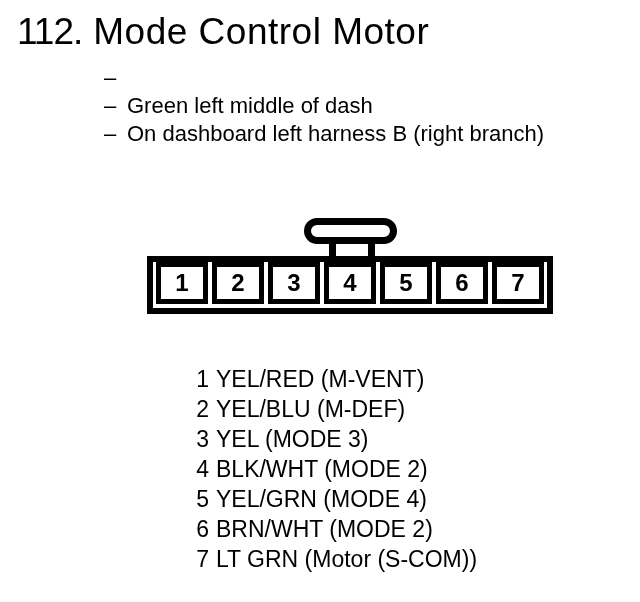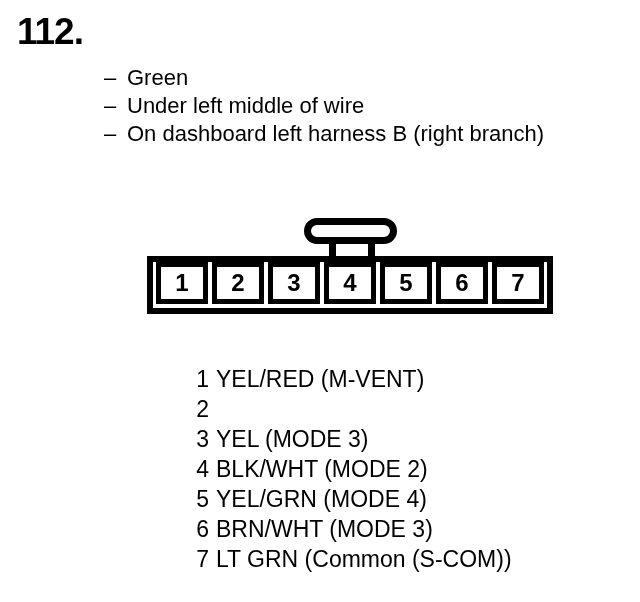--- a/index.html
+++ b/index.html
@@ -17,21 +17,21 @@
     overflow: hidden;
   }
 
   
   .heading {
     position: absolute;
     left: 17px;
     top: 12px;
     display: flex;
     align-items: flex-end;
-    font-weight: bold;
+    font-weight: normal;
     font-size: 37px;
     line-height: 40px;
     white-space: nowrap;
   }
   .heading .num {
     margin-right: 11px;
     letter-spacing: -1px;
   }
   .heading .ttl {
     letter-spacing: 0.5px;
@@ -120,32 +120,32 @@
     margin-right: 7px;
   }
 </style>
 </head>
 <body>
 
 <div class="page">
 
   <div class="heading">
     <span class="num">112.</span>
+    <span class="ttl">Mode Control Motor</span>
   </div>
 
   <div class="notes">
 
       <div class="note">
         <span class="dash">–</span>
-        <span class="ntext">Green</span>
       </div>
 
       <div class="note">
         <span class="dash">–</span>
-        <span class="ntext">Under left middle of wire</span>
+        <span class="ntext">Green left middle of dash</span>
       </div>
 
       <div class="note">
         <span class="dash">–</span>
         <span class="ntext">On dashboard left harness B (right branch)</span>
       </div>
     </div>
 
   <div>
     <div class="tab-bar"></div>
@@ -184,41 +184,42 @@
 
   <div class="legend">
 
       <div class="legend-row">
         <span class="lnum">1</span>
         <span class="llabel">YEL/RED (M-VENT)</span>
       </div>
 
       <div class="legend-row">
         <span class="lnum">2</span>
+        <span class="llabel">YEL/BLU (M-DEF)</span>
       </div>
 
       <div class="legend-row">
         <span class="lnum">3</span>
         <span class="llabel">YEL (MODE 3)</span>
       </div>
 
       <div class="legend-row">
         <span class="lnum">4</span>
         <span class="llabel">BLK/WHT (MODE 2)</span>
       </div>
 
       <div class="legend-row">
         <span class="lnum">5</span>
         <span class="llabel">YEL/GRN (MODE 4)</span>
       </div>
 
       <div class="legend-row">
         <span class="lnum">6</span>
-        <span class="llabel">BRN/WHT (MODE 3)</span>
+        <span class="llabel">BRN/WHT (MODE 2)</span>
       </div>
 
       <div class="legend-row">
         <span class="lnum">7</span>
-        <span class="llabel">LT GRN (Common (S-COM))</span>
+        <span class="llabel">LT GRN (Motor (S-COM))</span>
       </div>
     </div>
 
 </div>
 
 </body></html>

